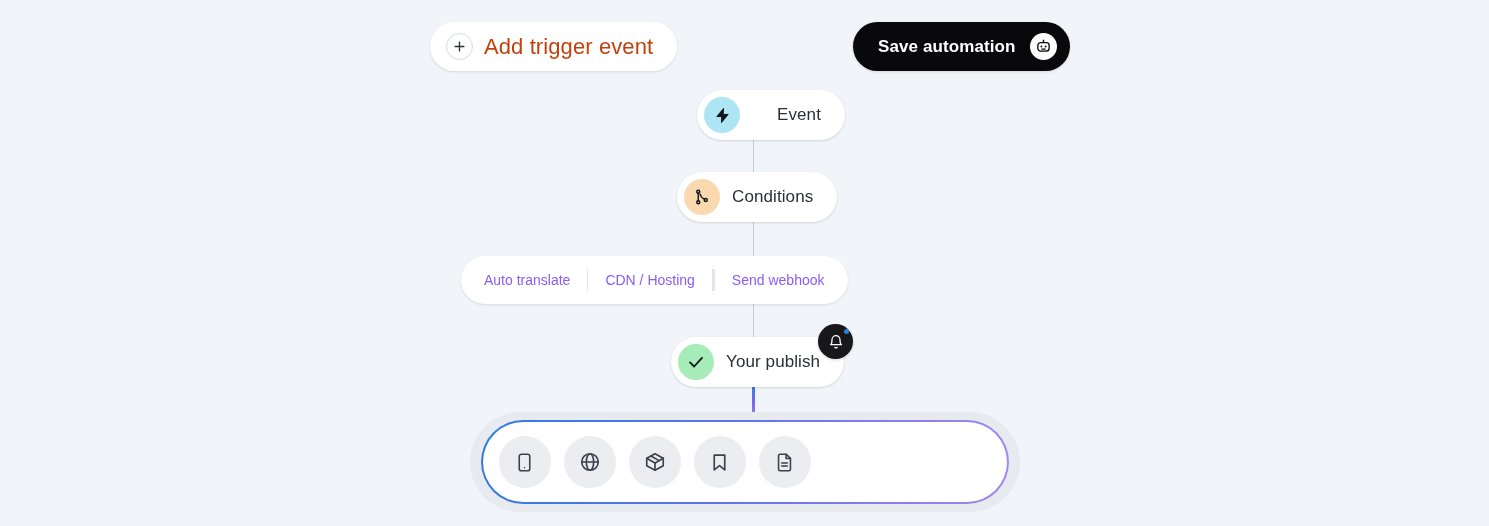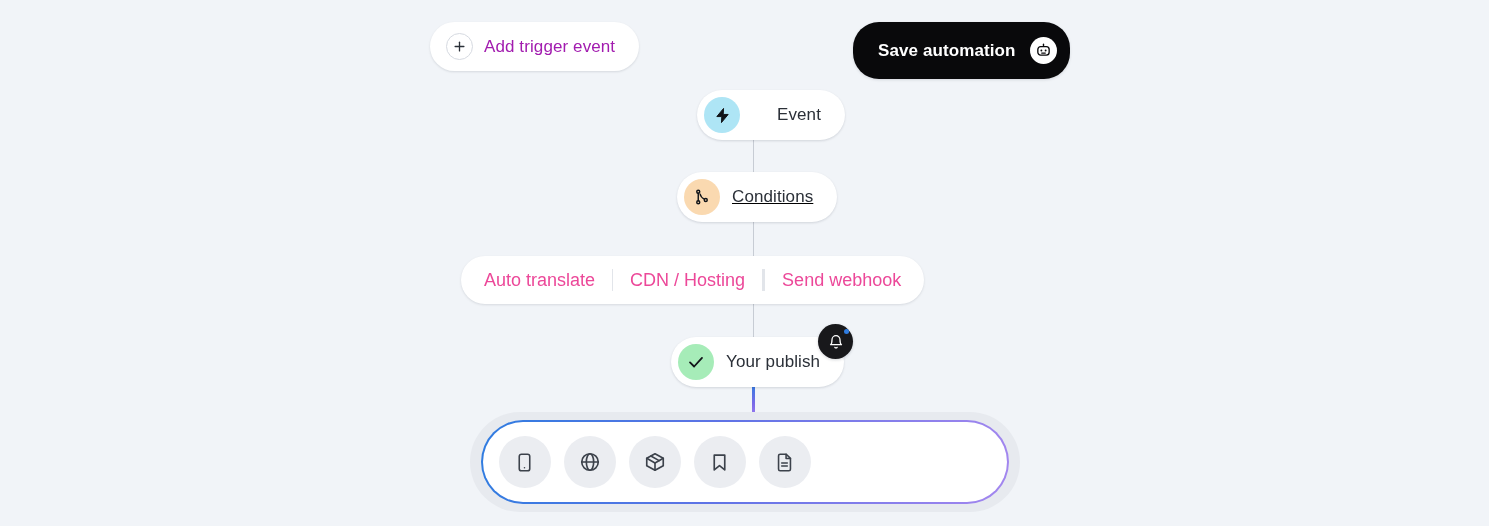--- a/index.html
+++ b/index.html
@@ -20,25 +20,25 @@
     background: #ffffff; border-radius: 26px;
     box-shadow: 0 1px 3px rgba(16,24,40,.07), 0 1px 2px rgba(16,24,40,.05);
     cursor: pointer;
   }
   .plus-circle {
     width: 27px; height: 27px; border-radius: 50%;
     border: 1px solid #d6dae1; display: flex; align-items: center; justify-content: center;
     flex: none;
   }
   .plus-circle svg { display: block; }
-  .add-trigger-label { font-size: 17px; color: #a21caf; letter-spacing: .1px; }
+  .add-trigger-label { font-size: 22px; color: #c2410c; letter-spacing: .1px; }
 
   .save-automation {
     position: absolute; left: 853px; top: 22px;
-    height: 57px; display: flex; align-items: center; gap: 14px;
+    height: 49px; display: flex; align-items: center; gap: 14px;
     padding: 0 13px 0 25px;
     background: #09090b; border-radius: 26px; cursor: pointer;
     box-shadow: 0 1px 3px rgba(16,24,40,.12);
   }
   .save-label { font-size: 17px; color: #ffffff; font-weight: 600; letter-spacing: .1px; }
   .robot-badge {
     width: 27px; height: 27px; border-radius: 50%; background: #ffffff;
     display: flex; align-items: center; justify-content: center; flex: none;
   }
 
@@ -73,21 +73,21 @@
 
   
   .chipbar {
     position: absolute; left: 461px; top: 256px;
     height: 48px; display: flex; align-items: center;
     background: #ffffff; border-radius: 24px;
     box-shadow: 0 1px 3px rgba(16,24,40,.08), 0 1px 2px rgba(16,24,40,.04);
     padding: 0 6px;
   }
   .chip {
-    font-size: 18px; color: #ec4899; padding: 0 17px;
+    font-size: 14px; color: #8b5cf6; padding: 0 17px;
     white-space: nowrap; cursor: pointer; line-height: 24px;
     display: flex; align-items: center;
   }
   .chip-div { width: 1px; height: 22px; background: #e2e5ea; flex: none; }
 
   
   .bell-badge {
     position: absolute; left: 818px; top: 324px;
     width: 35px; height: 35px; border-radius: 50%;
     background: #18181b; display: flex; align-items: center; justify-content: center;
@@ -168,21 +168,21 @@
 
   <div class="node" style="left:697px; top:90px;gap:37px;">
     <span class="node-icon" style="background:#aee5f5;">
       <svg width="17" height="17" viewBox="0 0 24 24" fill="#111418" stroke="#111418" stroke-width="1.4" stroke-linejoin="round">
         <polygon points="13.5,2 4,13.5 11,13.5 10.5,22 20,10.5 13,10.5"></polygon>
       </svg>
     </span>
     <span class="node-label">Event</span>
   </div>
 
-  <div class="node" style="left:677px; top:172px;text-decoration:underline;">
+  <div class="node" style="left:677px; top:172px;">
     <span class="node-icon" style="background:#fad9b0;">
       <svg width="18" height="18" viewBox="0 0 24 24" fill="none" stroke="#111418" stroke-width="1.9" stroke-linecap="round" stroke-linejoin="round">
         <circle cx="7" cy="5" r="2"></circle>
         <circle cx="7" cy="19" r="2"></circle>
         <circle cx="17" cy="16" r="2"></circle>
         <line x1="7" y1="7" x2="7" y2="17"></line>
         <path d="M15.2 15 C12 13 10 11.5 9.6 8.3"></path>
       </svg>
     </span>
     <span class="node-label">Conditions</span>

